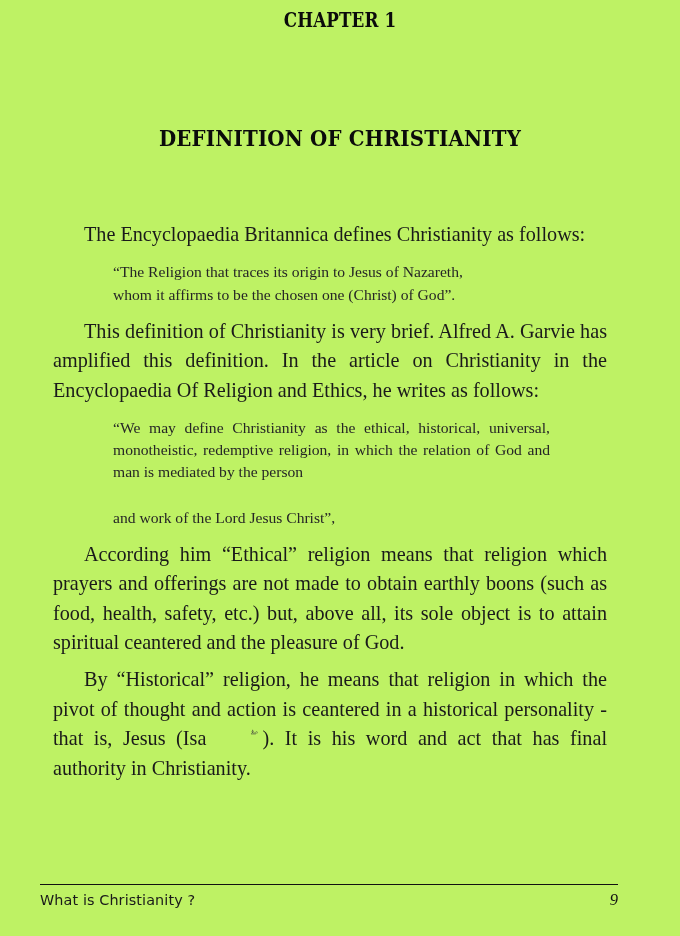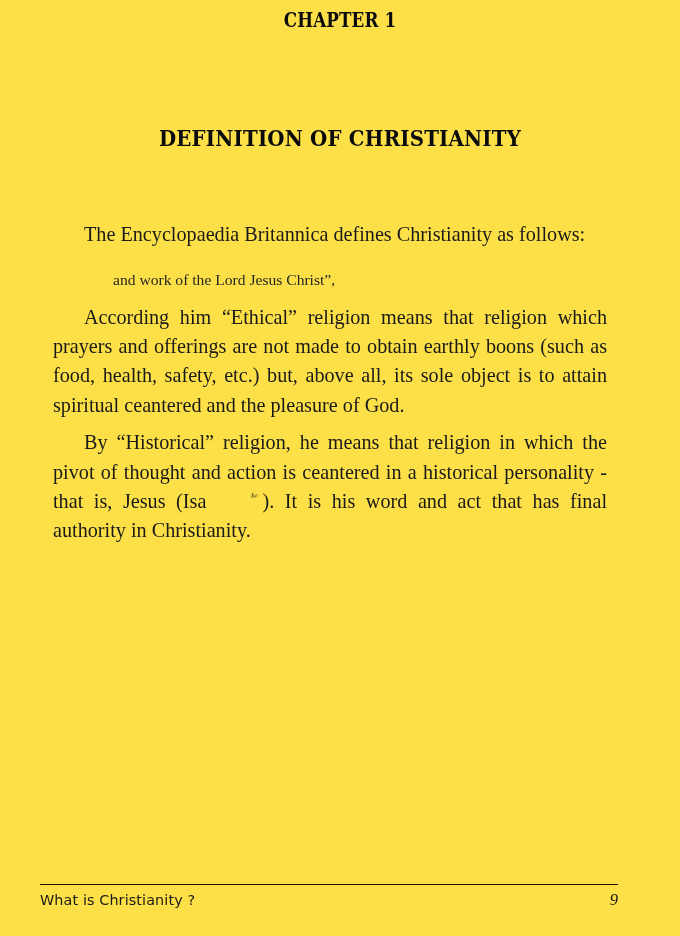--- a/index.html
+++ b/index.html
@@ -9,21 +9,21 @@
     background: #ffffff;
   }
   body {
     font-family: "Liberation Serif", "DejaVu Serif", serif;
     color: #111111;
   }
   .page {
     position: relative;
     width: 680px;
     height: 936px;
-    background: #fde047;
+    background: #bef264;
     overflow: hidden;
     box-sizing: border-box;
   }
 
   
   .chapter-label {
     position: absolute;
     top: 9px;
     left: 0;
     width: 680px;
@@ -127,22 +127,30 @@
 <div class="page">
 
   <div class="chapter-label">CHAPTER 1</div>
 
   <div class="chapter-title">DEFINITION OF CHRISTIANITY</div>
 
   <div class="body-block">
 
     <p class="para">The Encyclopaedia Britannica defines Christianity as follows:</p>
 
+    <blockquote class="quote left">
+      <span>“The Religion that traces its origin to Jesus of Nazareth,</span><br>
+      <span>whom it affirms to be the chosen one (Christ) of God”.</span>
+    </blockquote>
 
+    <p class="para">This definition of Christianity is very brief. Alfred A. Garvie has amplified this definition. In the article on Christianity in the Encyclopaedia Of Religion and Ethics, he writes as follows:</p>
 
+    <blockquote class="quote">
+      <span>“We may define Christianity as the ethical, historical, universal, monotheistic, redemptive religion, in which the relation of God and man is mediated by the person</span>
+    </blockquote>
     <blockquote class="quote left" style="padding-top:0;margin-top:20px;">
       <span>and work of the Lord Jesus Christ”,</span>
     </blockquote>
 
 
     <p class="para">According him “Ethical” religion means that religion which prayers and offerings are not made to obtain earthly boons (such as food, health, safety, etc.) but, above all, its sole object is to attain spiritual ceantered and the pleasure of God.</p>
 
     <p class="para"><span>By “Historical” religion, he means that religion in which the pivot of thought and action is ceantered in a historical personality - that is, Jesus (Isa </span><span class="honorific">ْۖ</span><span> ). It is his word and act that has final authority in Christianity.</span></p>
 
 

